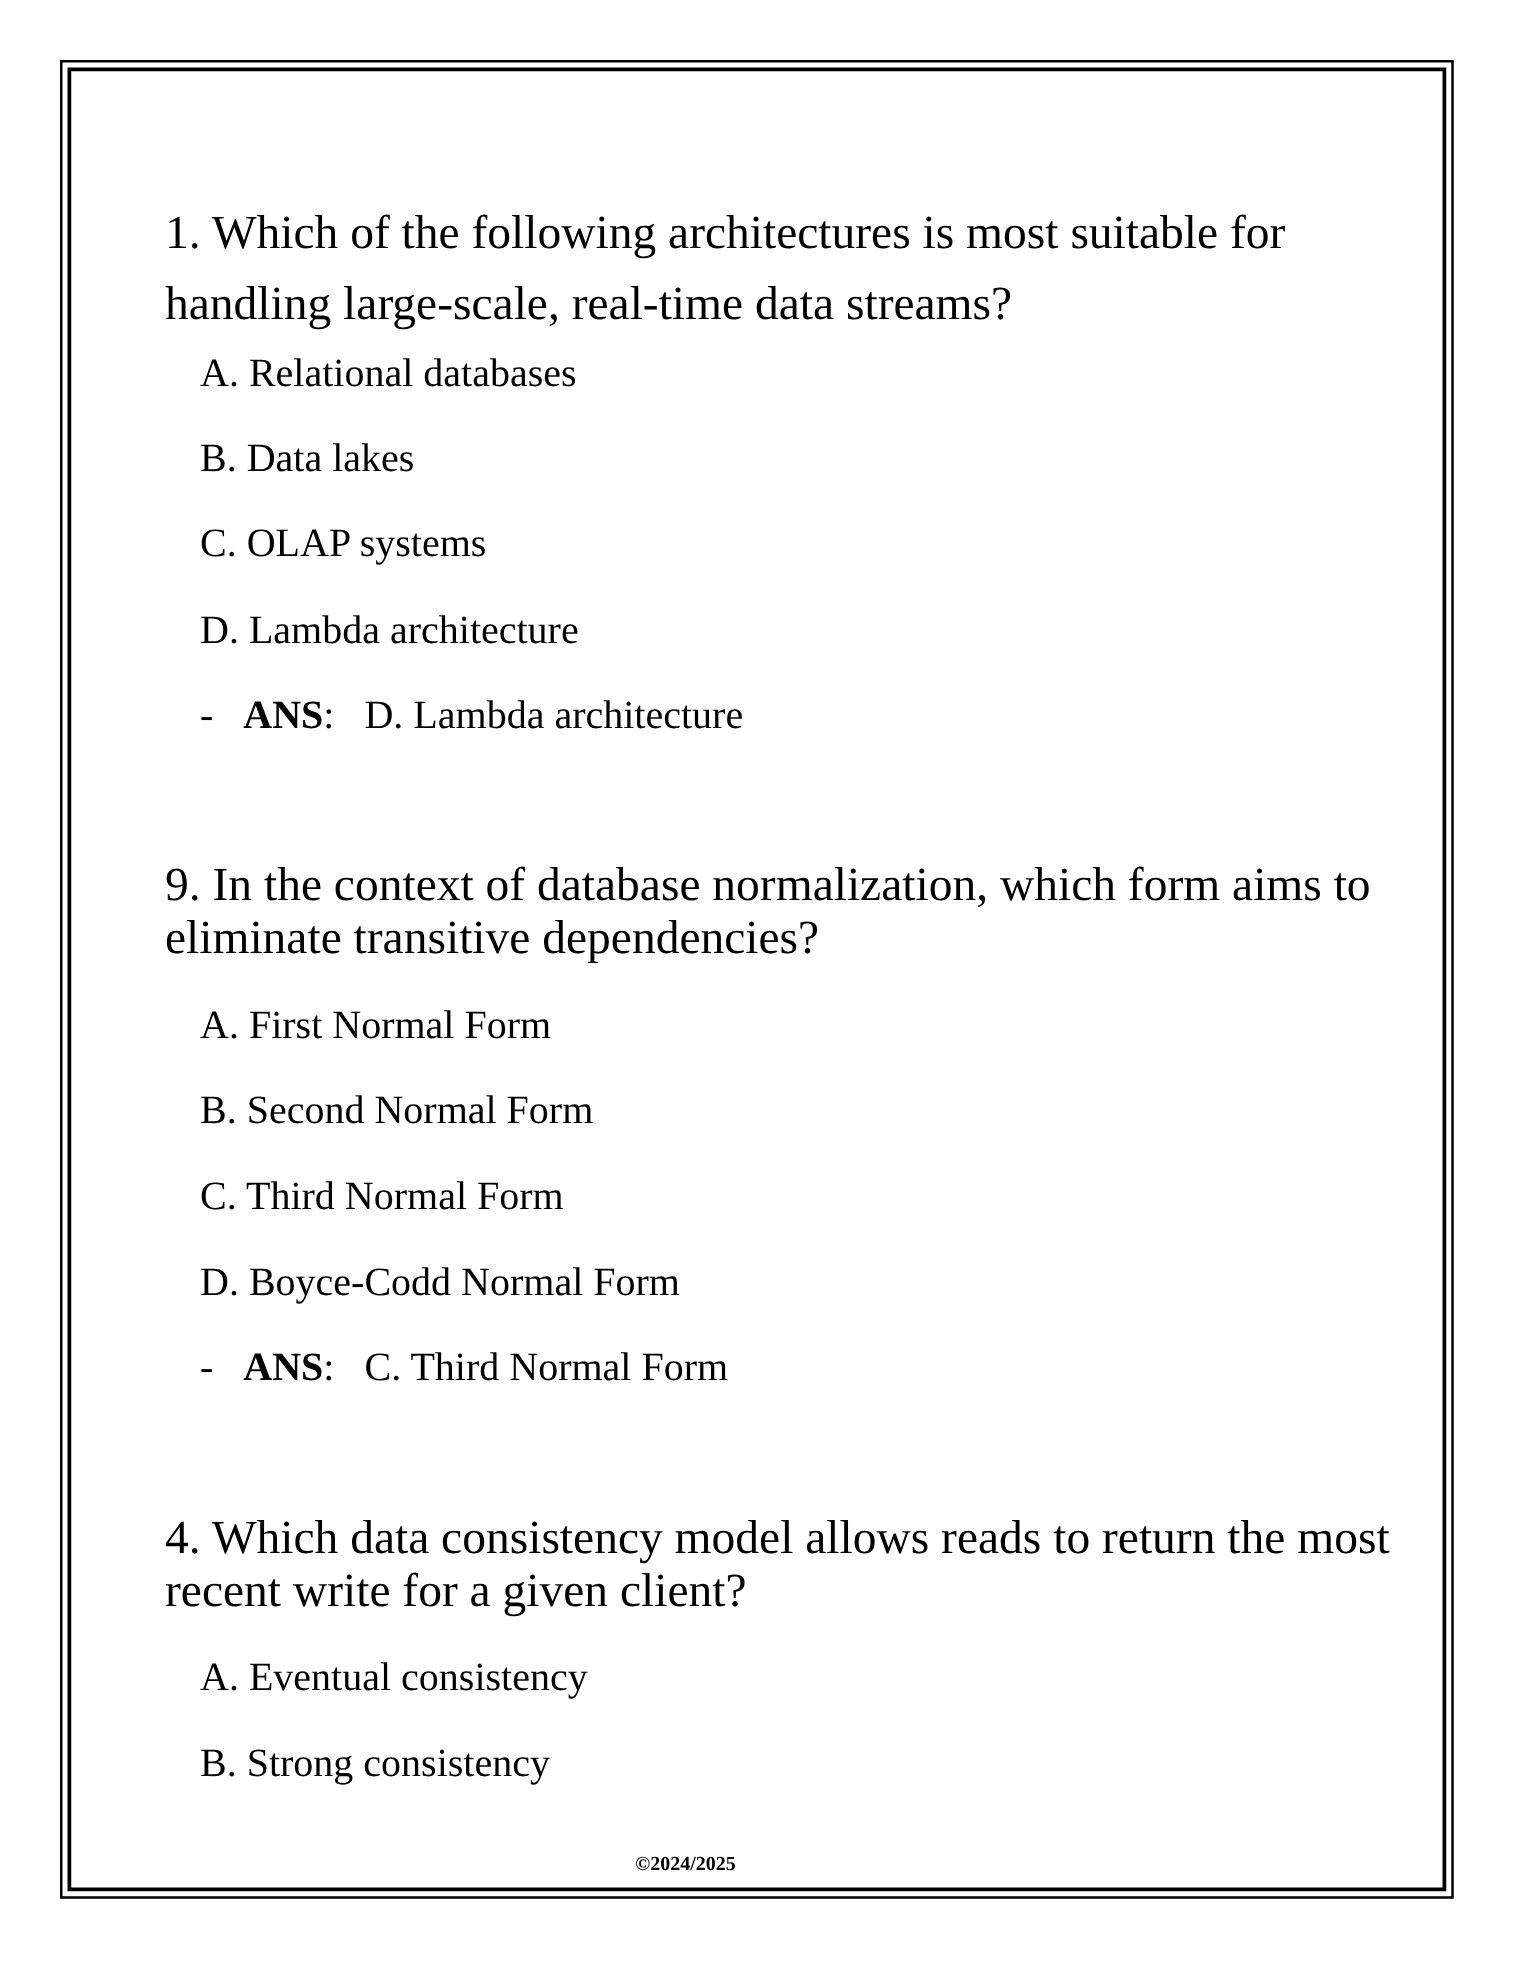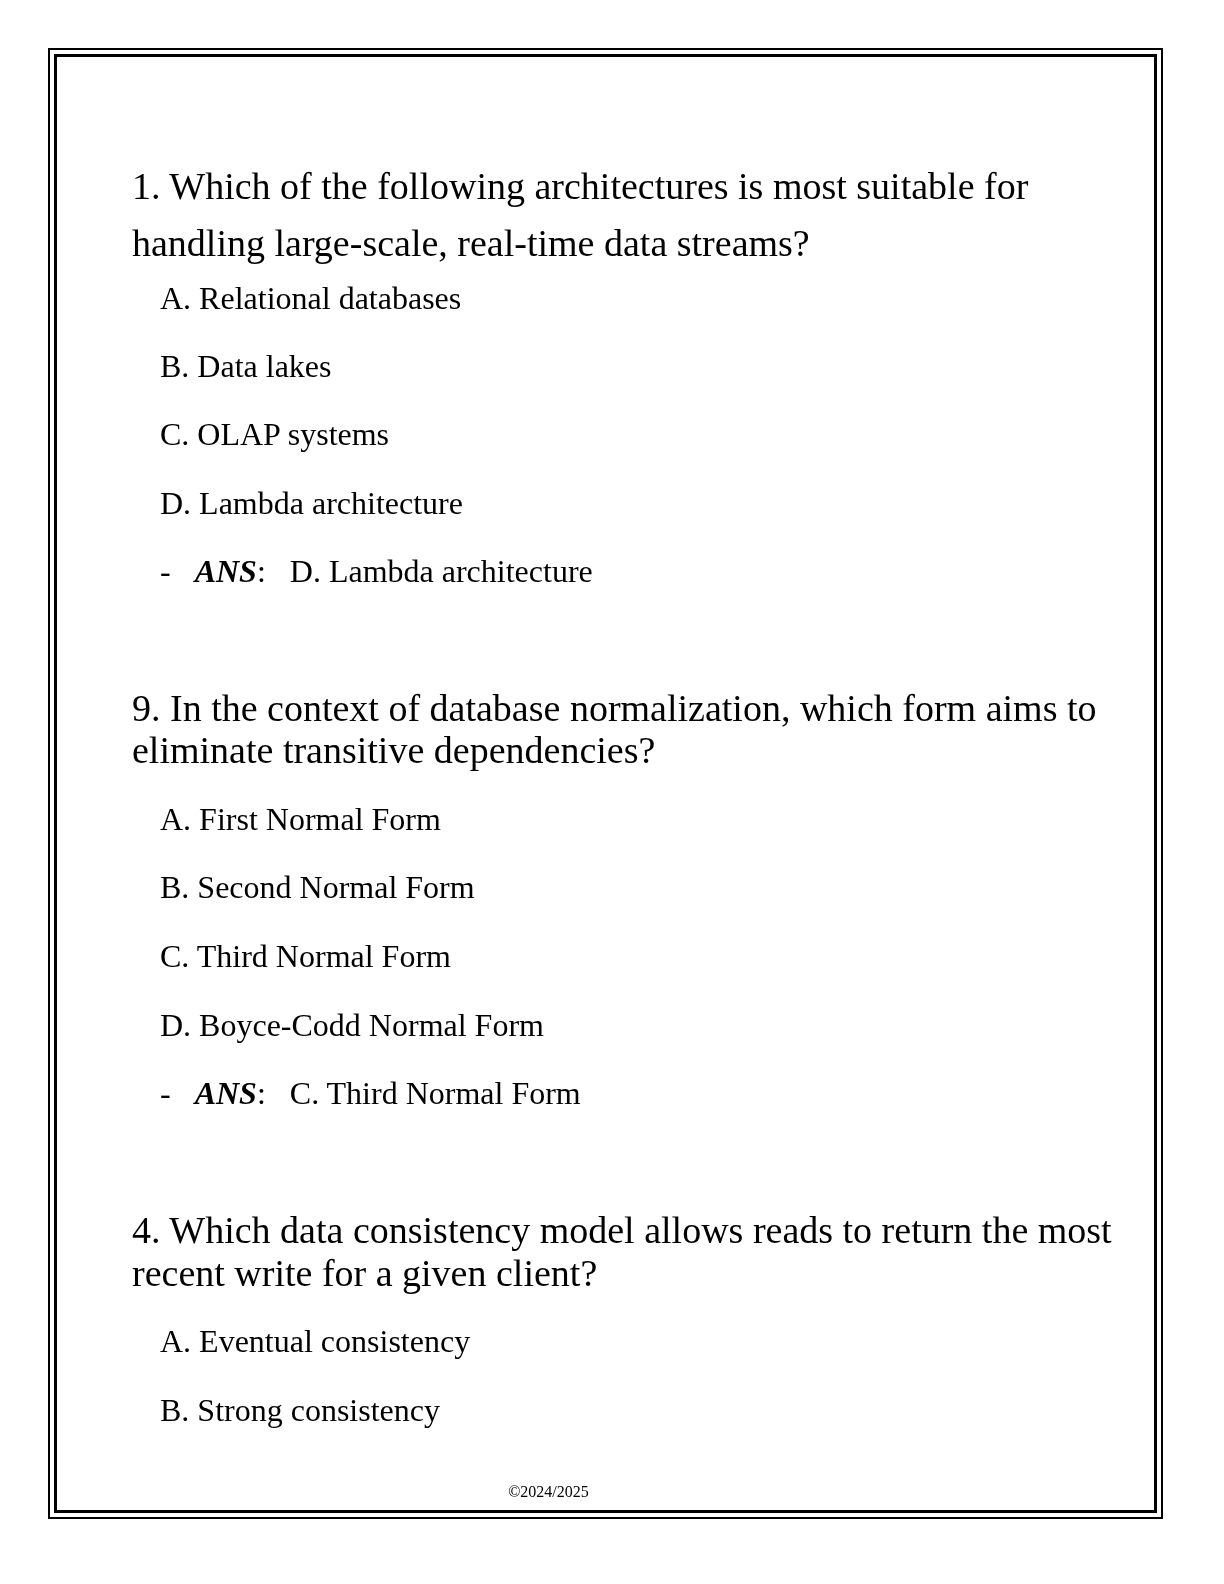--- a/index.html
+++ b/index.html
@@ -6,23 +6,23 @@
   body { width: 1224px; height: 1584px; position: relative; overflow: hidden;
          font-family: "Liberation Serif", "DejaVu Serif", serif; color: #000; }
   .frame-outer { position: absolute; left: 48px; top: 48px; width: 1115px; height: 1471px;
                  border: 2px solid #000; box-sizing: border-box; }
   .frame-inner { position: absolute; left: 54px; top: 54px; width: 1103px; height: 1459px;
                  border: 3px solid #000; box-sizing: border-box; }
   .content { position: absolute; left: 132px; top: 0; width: 1000px; }
   .q { position: absolute; left: 0; font-size: 38px; line-height: 43px; margin: 0; white-space: nowrap; }
   .opt { position: absolute; left: 28px; font-size: 32px; line-height: 40px; white-space: nowrap; }
   .ans { position: absolute; left: 28px; font-size: 32px; line-height: 40px; white-space: pre; }
-  .ans .lbl { font-weight: bold; font-style: italic; }
+  .ans .lbl { font-weight: bold; }
   .footer { position: absolute; top: 1483px; left: 0; width: 1097px; text-align: center;
-            font-size: 16px; font-weight: normal; }
+            font-size: 16px; font-weight: bold; }
 </style>
 </head>
 <body>
 
 <div class="frame-outer"></div>
 <div class="frame-inner"></div>
 
 <div class="content">
 
   <div>

